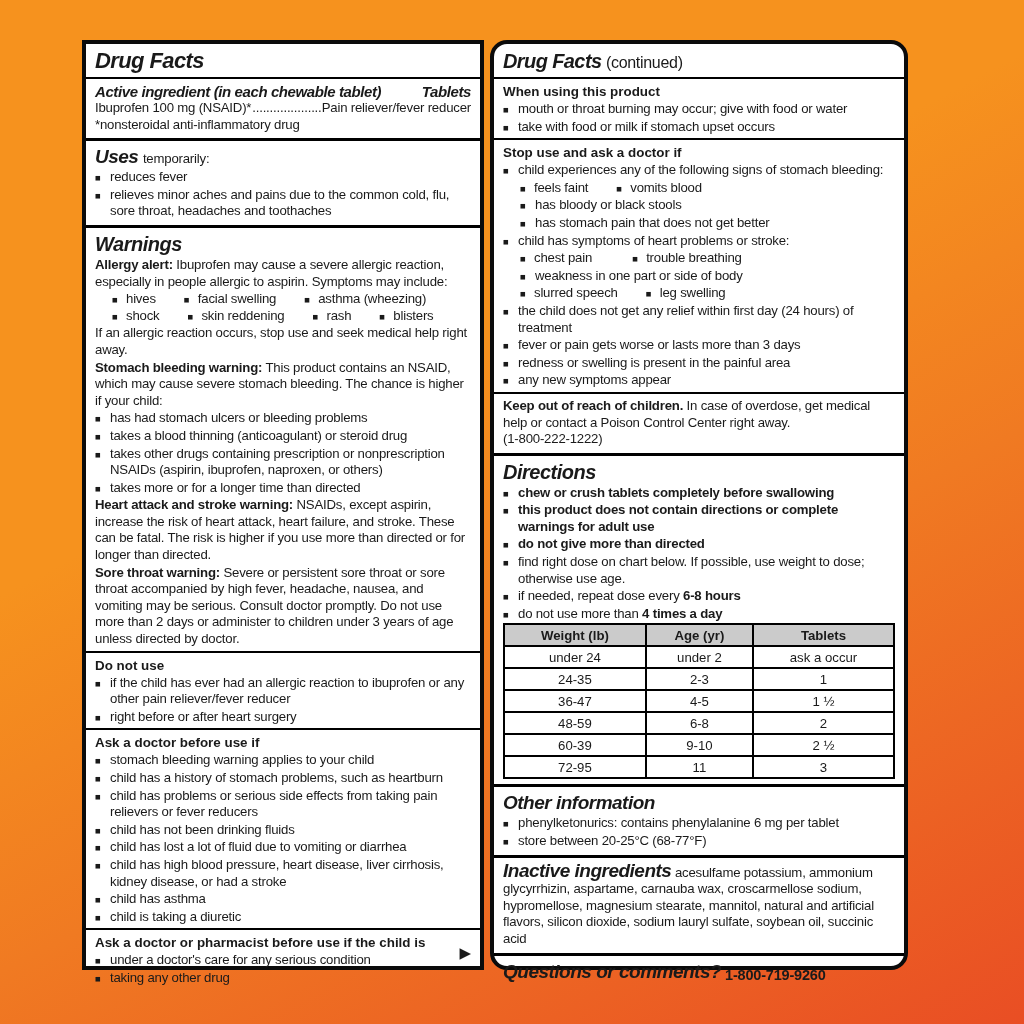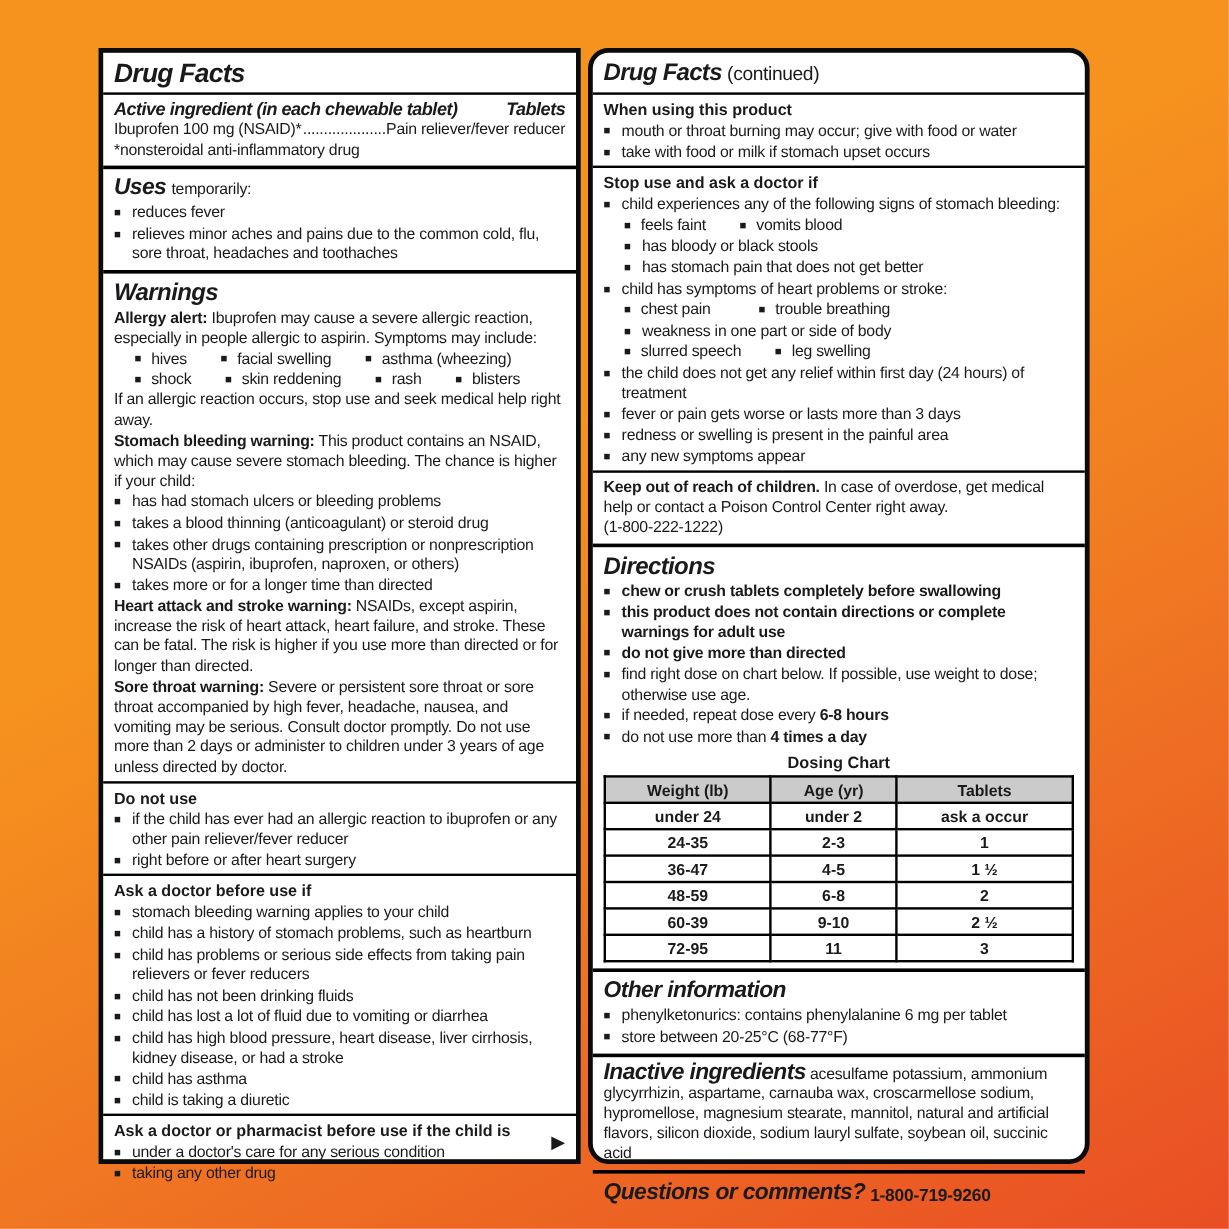--- a/index.html
+++ b/index.html
@@ -27,21 +27,21 @@
   .brow.wide{gap:40px;}
   .ib{position:relative;padding-left:14px;}
   .ib::before{content:"■";position:absolute;left:0;top:1px;font-size:9.5px;}
   .dotrow{display:flex;align-items:baseline;}
   .dotfill{flex:1;overflow:hidden;white-space:nowrap;margin:0 1px;}
   .dotfill::after{content:".......................................................";}
   .colrow{display:flex;justify-content:space-between;align-items:baseline;margin-top:1px;}
   .bi{font-weight:bold;font-style:italic;font-size:15px;letter-spacing:-0.4px;}
   .tbl-title{text-align:center;font-weight:bold;font-size:13.6px;margin:6px 0 3px;}
   table.dosing{width:100%;border-collapse:collapse;margin-bottom:2px;}
-  table.dosing th,table.dosing td{border:2px solid #000;text-align:center;font-size:13.2px;padding:2.5px 2px;font-weight:bold;}
+  table.dosing th,table.dosing td{border:2px solid #000;text-align:center;font-size:13.2px;padding:2.5px 2px;font-weight:normal;}
   table.dosing th{background:#CBCBCB;font-weight:bold;}
   .arrow{position:absolute;right:9px;bottom:6px;font-size:15px;line-height:15px;}
   .phone{font-weight:bold;font-size:14.5px;letter-spacing:-0.2px;}
   .qrow{display:flex;align-items:flex-end;gap:4px;margin-top:2px;}
 </style>
 </head>
 <body>
 
 <div class="stage">
   <div class="wrap">
@@ -195,21 +195,20 @@
         <div class="b txt" style="font-weight:bold;">this product does not contain directions or complete warnings for adult use</div>
         <div class="b txt" style="font-weight:bold;">do not give more than directed</div>
         <div class="b txt">find right dose on chart below. If possible, use weight to dose; otherwise use age.</div>
         <div class="b txt">
           <span>if needed, repeat dose every </span><b>6-8 hours</b>
         </div>
         <div class="b txt">
           <span>do not use more than </span><b>4 times a day</b>
         </div>
 
-        <div class="tbl-title">Dosing Chart</div>
         <table class="dosing">
           <thead>
             <tr>
               <th>Weight (lb)</th>
               <th>Age (yr)</th>
               <th>Tablets</th>
             </tr>
           </thead>
           <tbody>
             <tr>

